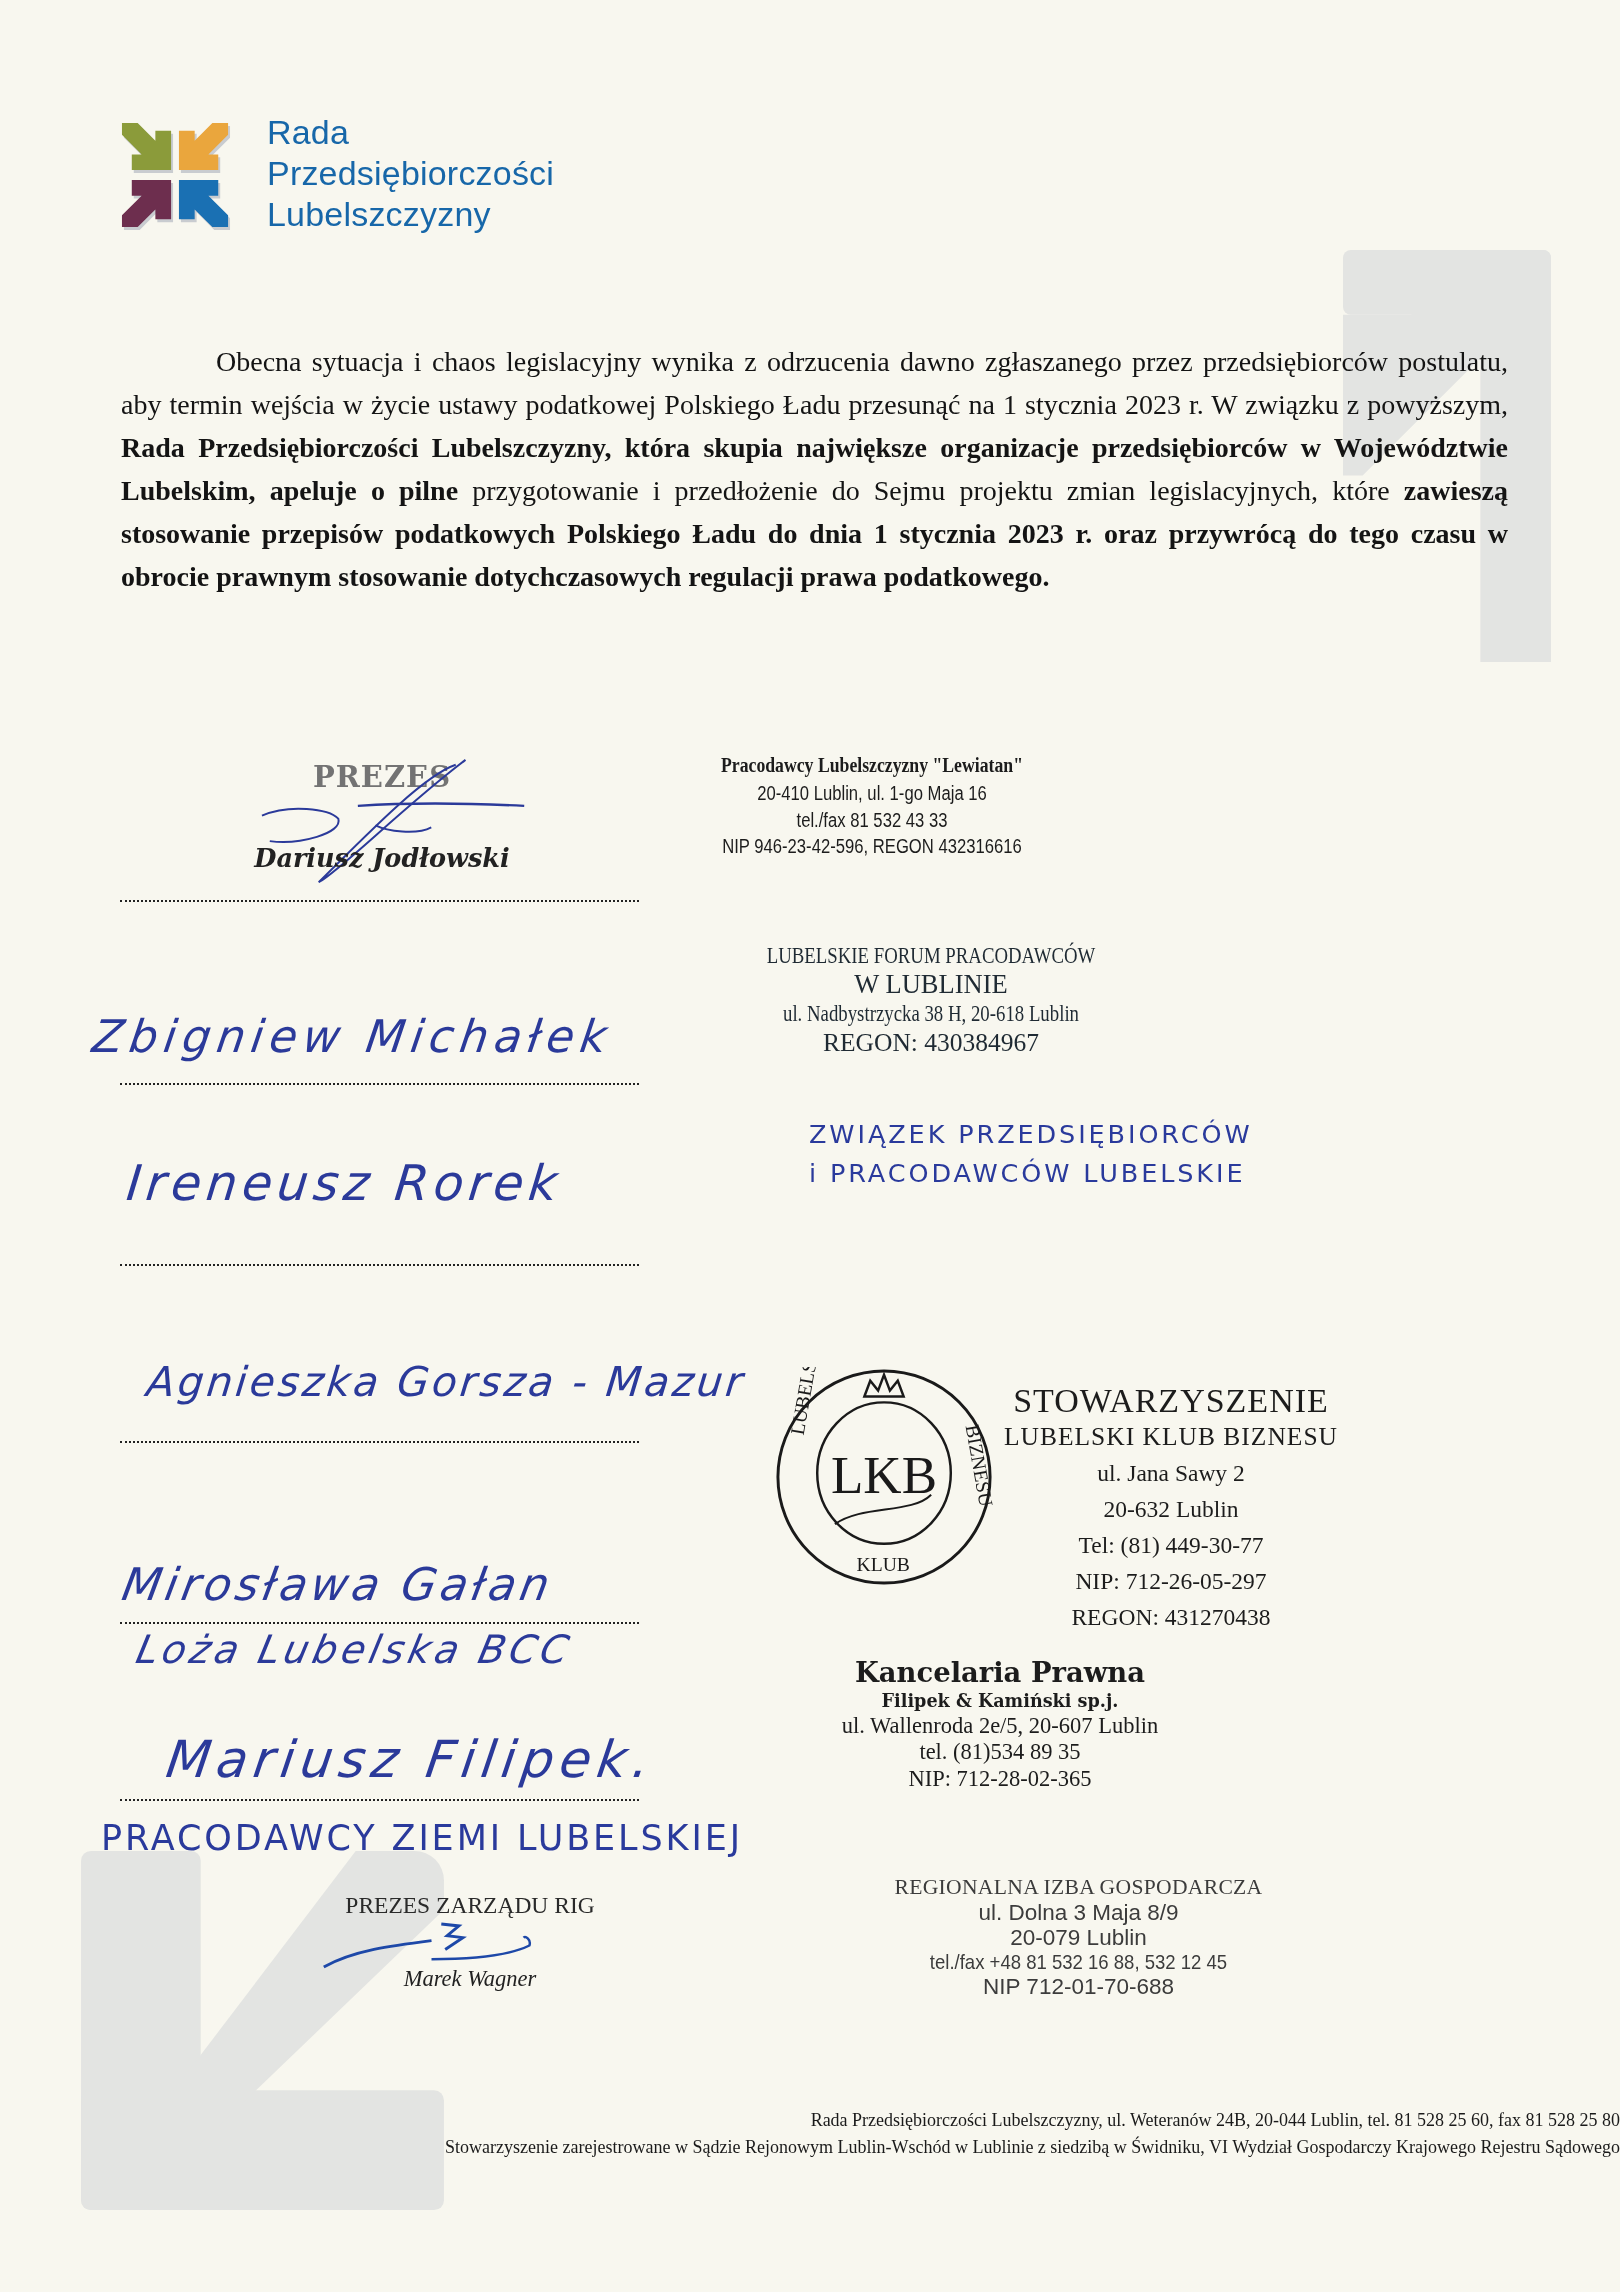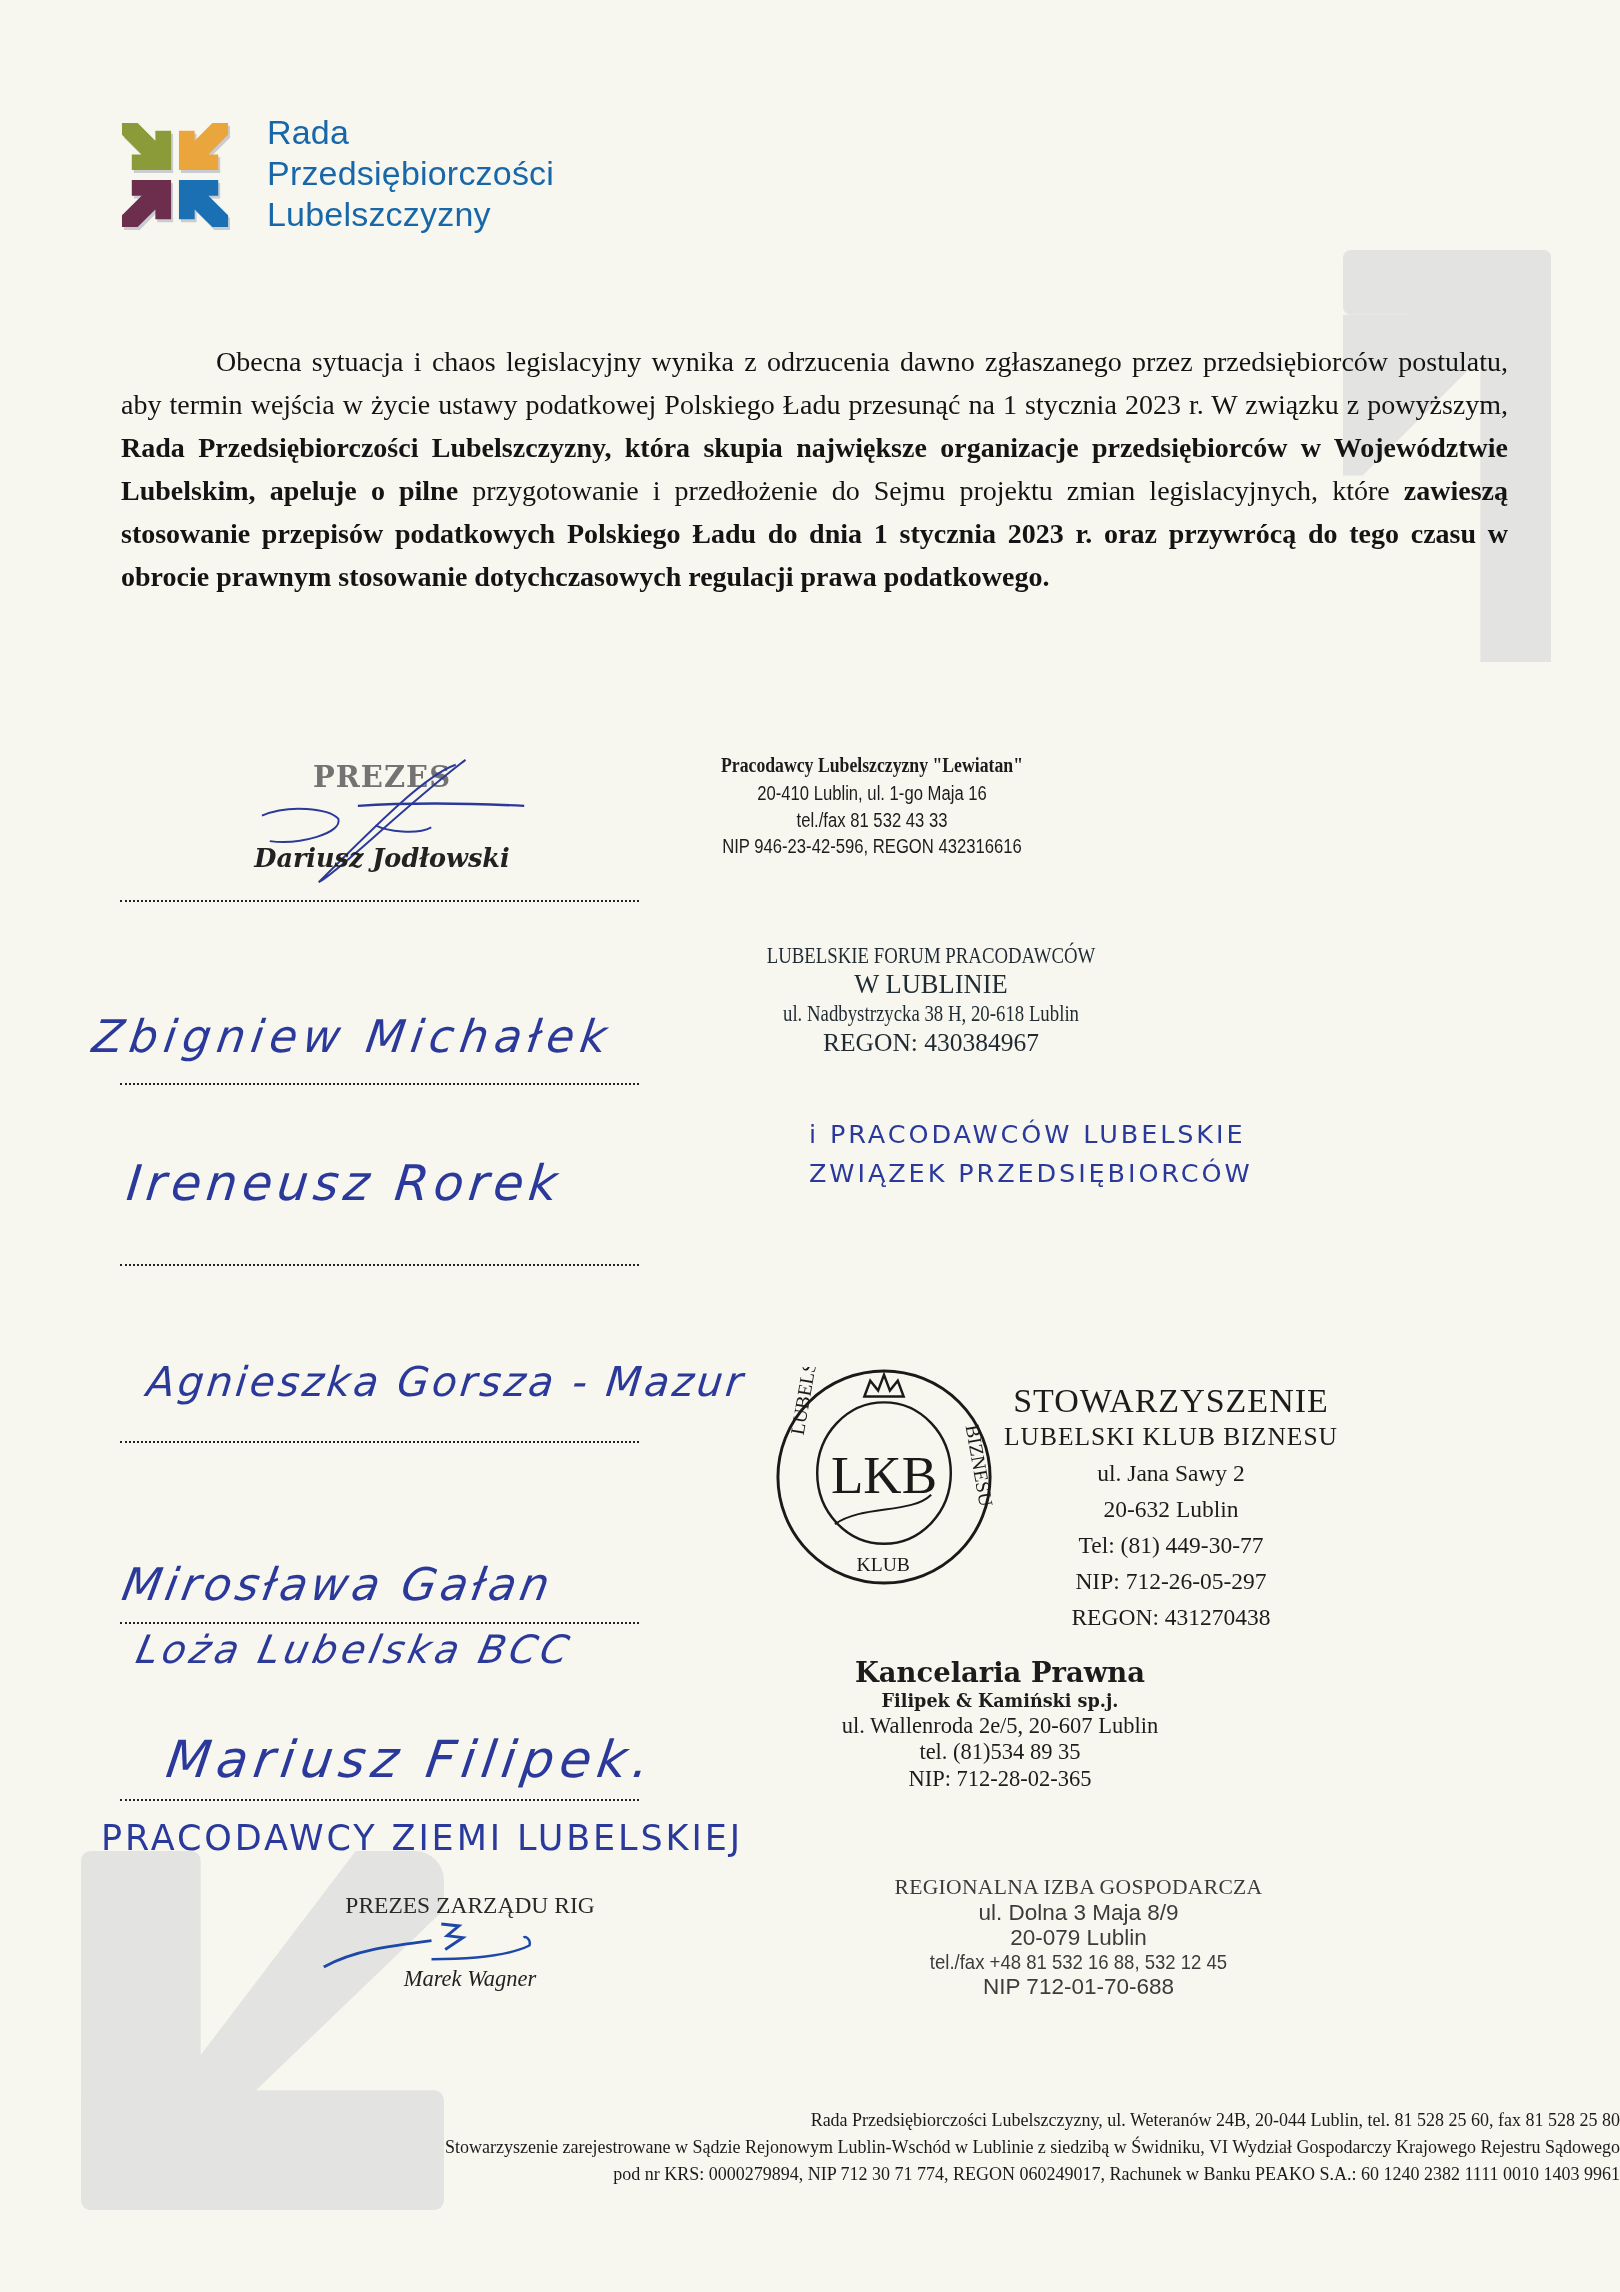--- a/index.html
+++ b/index.html
@@ -94,22 +94,22 @@
   <div style="font-size:23.5px; line-height:29px; transform:scaleX(0.8);">LUBELSKIE FORUM PRACODAWCÓW</div>
   <div style="font-size:26.5px; line-height:29px;">W LUBLINIE</div>
   <div style="font-size:23.5px; line-height:29px; transform:scaleX(0.8);">ul. Nadbystrzycka 38 H, 20-618 Lublin</div>
   <div style="font-size:25.5px; line-height:29px;">REGON: 430384967</div>
 </div>
 
 <div class="abs sig" style="left:93px; top:1010px; font-size:45px; letter-spacing:5.9px; transform:skewX(-8deg);">Zbigniew Michałek</div>
 <div class="abs dots" style="left:120px; top:1083px; width:519px;"></div>
 
 <div class="abs hand" style="left:809px; top:1115px; font-size:25.5px; line-height:39px;">
+  <div>ZWIĄZEK PRZEDSIĘBIORCÓW</div>
   <div style="padding-left:0;">i PRACODAWCÓW LUBELSKIE</div>
-  <div>ZWIĄZEK PRZEDSIĘBIORCÓW</div>
 </div>
 
 <div class="abs sig" style="left:127px; top:1155px; font-size:49px; letter-spacing:4.9px; transform:skewX(-6deg);">Ireneusz Rorek</div>
 <div class="abs dots" style="left:120px; top:1264px; width:519px;"></div>
 
 <div class="abs sig" style="left:147px; top:1358px; font-size:41px; letter-spacing:2.9px; transform:skewX(-6deg);">Agnieszka Gorsza - Mazur</div>
 <div class="abs dots" style="left:120px; top:1441px; width:519px;"></div>
 
 <div class="abs seal">
   <svg width="221" height="221" viewBox="0 0 225 225">
@@ -163,15 +163,14 @@
   <div style="font-size:21.6px; line-height:27.4px; letter-spacing:0.3px;">REGIONALNA IZBA GOSPODARCZA</div>
   <div style="font-family:'Liberation Sans',sans-serif; font-size:22.5px; line-height:24.5px;">ul. Dolna 3 Maja 8/9</div>
   <div style="font-family:'Liberation Sans',sans-serif; font-size:22.5px; line-height:24.5px;">20-079 Lublin</div>
   <div style="font-family:'Liberation Sans',sans-serif; font-size:20.6px; line-height:24.5px; transform:scaleX(0.9);">tel./fax +48 81 532 16 88, 532 12 45</div>
   <div style="font-family:'Liberation Sans',sans-serif; font-size:22.5px; line-height:24.5px;">NIP 712-01-70-688</div>
 </div>
 
 <div class="abs footer" style="top:2107px;">
   <div>Rada Przedsiębiorczości Lubelszczyzny, ul. Weteranów 24B, 20-044 Lublin, tel. 81 528 25 60, fax 81 528 25 80</div>
   <div>Stowarzyszenie zarejestrowane w Sądzie Rejonowym Lublin-Wschód w Lublinie z siedzibą w Świdniku, VI Wydział Gospodarczy Krajowego Rejestru Sądowego</div>
-  <div>pod nr KRS: 0000279894, NIP 712 30 71 774, REGON 060249017, Rachunek w Banku PEAKO S.A.: 60 1240 2382 1111 0010 1403 9961</div>
 </div>
 
 
 </body></html>

